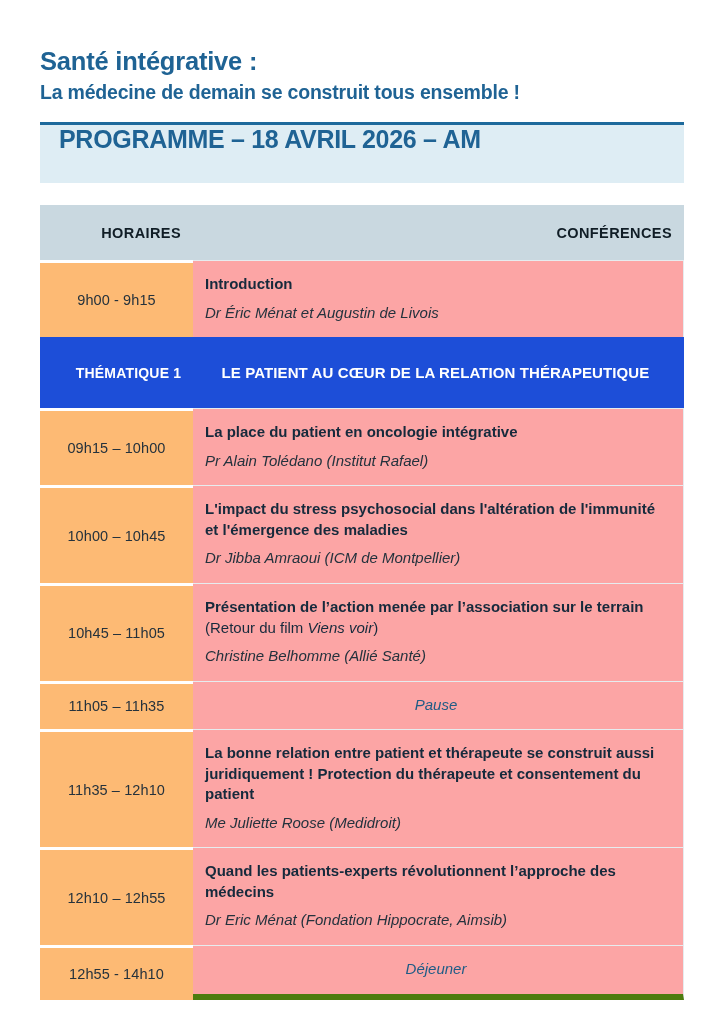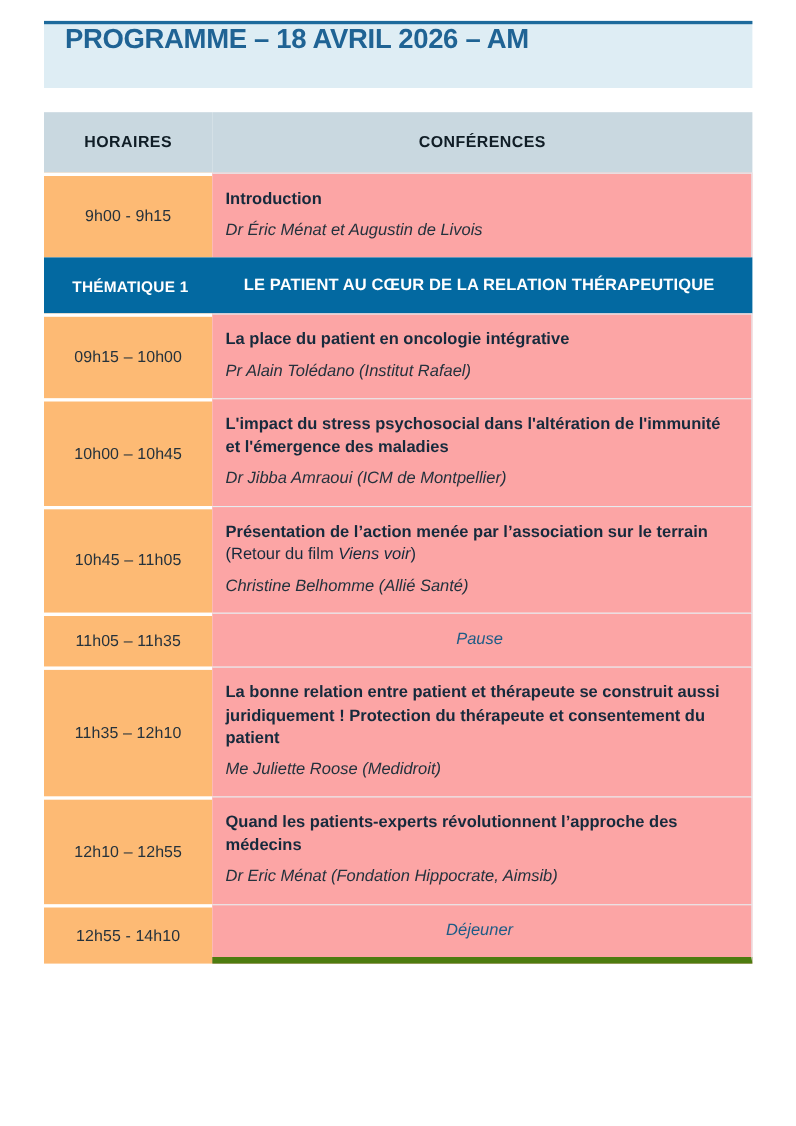--- a/index.html
+++ b/index.html
@@ -74,22 +74,22 @@
   }
   .prog-table col.c-time { width: 153px; }
   .prog-table col.c-conf { width: 491px; }
 
   .head-row th {
     background: #C9D8E0;
     font-size: 14.5px;
     font-weight: bold;
     letter-spacing: 0.4px;
     color: #101d26;
-    padding: 20px 4px 19px;
-    text-align: center;
+    padding: 20px 12px 19px;
+    text-align: right;
     vertical-align: middle;
   }
 
   td.time {
     background: #fdba74;
     font-size: 14.5px;
     color: #25323c;
     text-align: center;
     vertical-align: middle;
     border-top: 3px solid #ffffff;
@@ -127,22 +127,22 @@
   }
   .conf-break {
     text-align: center;
     font-style: italic;
     color: #1F5C86;
     font-size: 15px;
   }
 
   
   .theme-row td {
-    background: #0369a1;
-    padding: 2px;
+    background: #1d4ed8;
+    padding: 12px;
     border: none;
   }
   .theme-inner {
     display: flex;
     align-items: center;
     height: 47px;
   }
   .theme-label {
     width: 153px;
     flex: 0 0 153px;
@@ -160,20 +160,24 @@
     font-weight: bold;
     letter-spacing: 0.1px;
     padding-right: 6px;
   }
 </style>
 </head>
 <body>
 
 <div class="page">
 
+  <div class="doc-title">
+    <span class="line1">Santé intégrative :</span>
+    <span class="line2">La médecine de demain se construit tous ensemble !</span>
+  </div>
 
   <div class="banner">
     <span class="banner-text">PROGRAMME – 18 AVRIL 2026 – AM</span>
   </div>
 
   <table class="prog-table">
     <colgroup>
       <col class="c-time">
       <col class="c-conf">
     </colgroup>

